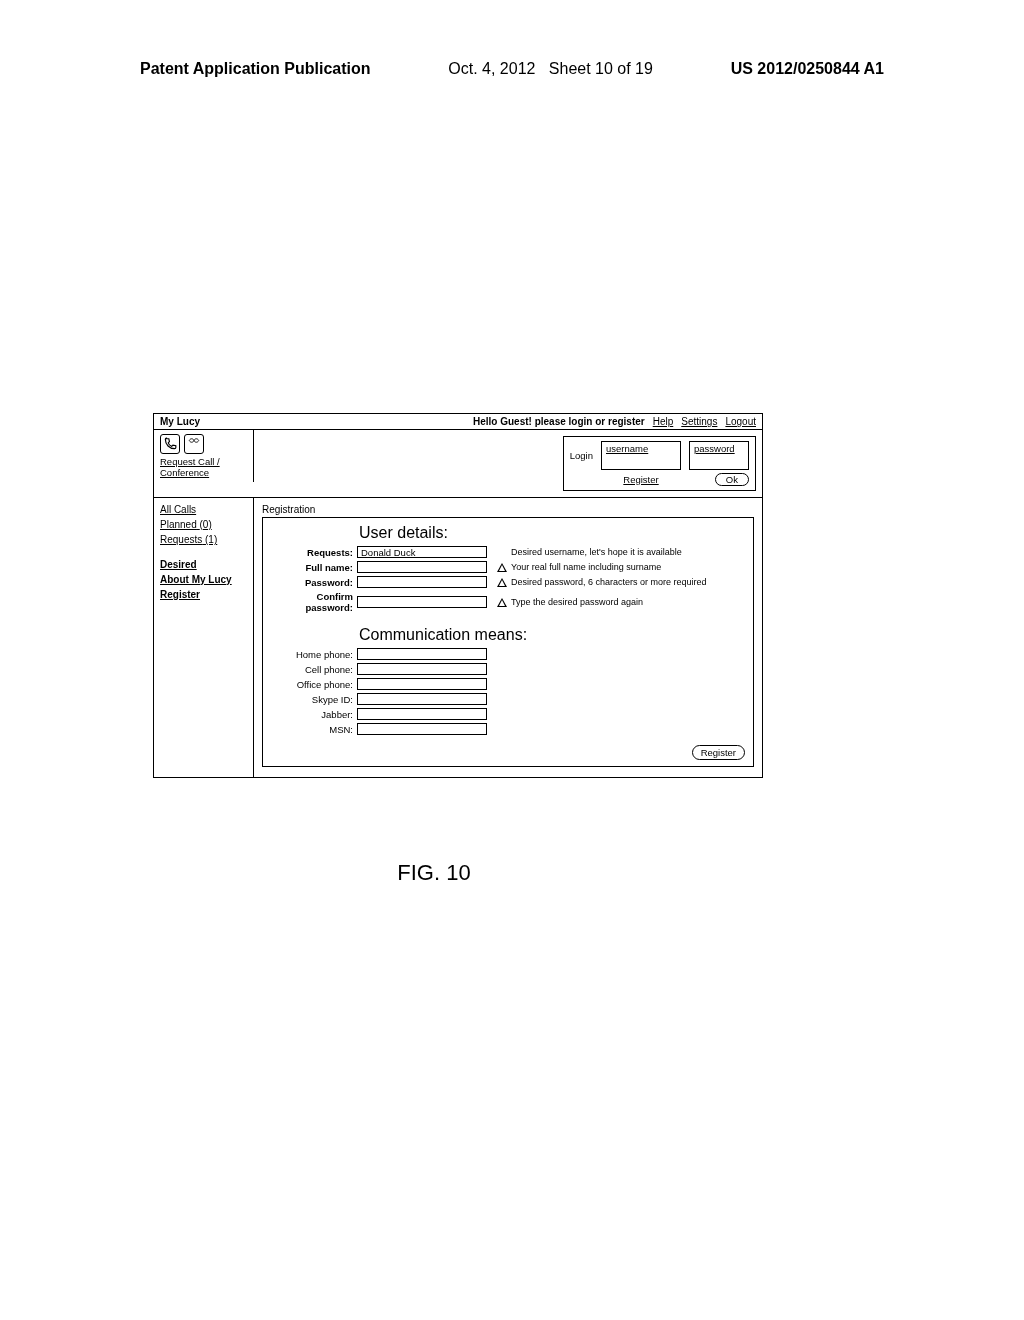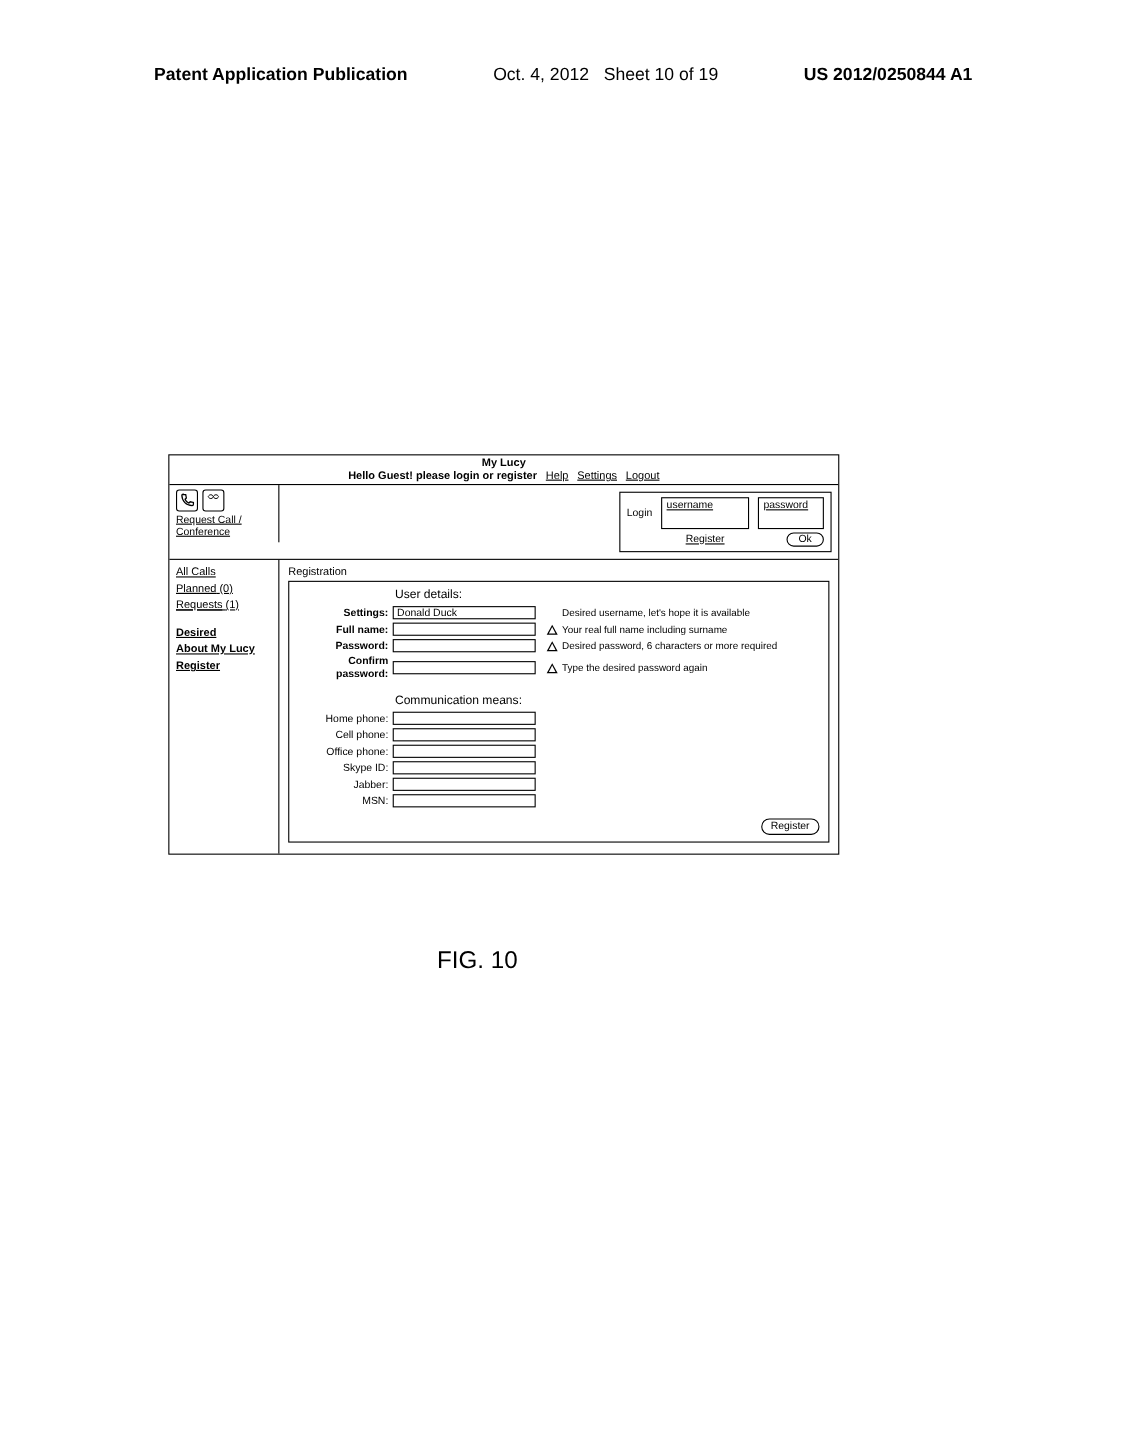--- a/index.html
+++ b/index.html
@@ -30,25 +30,23 @@
     top: 413px;
     left: 153px;
     width: 610px;
     border: 1.5px solid #000;
     background: #fff;
     font-size: 10px;
   }
   .titlebar {
     display: flex;
     justify-content: space-between;
-    align-items: center;
     padding: 2px 6px;
     border-bottom: 1.5px solid #000;
     font-size: 10px;
-    flex-direction: column;
   }
   .titlebar .left { font-weight: bold; }
   .titlebar .right { display: flex; gap: 8px; align-items: center; }
   .titlebar .greeting { font-weight: bold; }
   .titlebar .hlink { text-decoration: underline; cursor: pointer; }
 
   .top-row {
     display: flex;
     align-items: flex-start;
     border-bottom: 1.5px solid #000;
@@ -120,21 +118,21 @@
     padding: 6px 8px 10px 8px;
     position: relative;
   }
   .panel-title { font-size: 10px; margin-bottom: 2px; }
   .panel {
     border: 1.5px solid #000;
     padding: 6px 8px 28px 8px;
     position: relative;
   }
   .section-head {
-    font-size: 11px;
+    font-size: 16px;
     margin-bottom: 4px;
     margin-left: 88px;
   }
   .form-row {
     display: flex;
     align-items: center;
     margin-bottom: 3px;
     gap: 4px;
   }
   .form-row .flabel {
@@ -265,21 +263,21 @@
       <span class="slink bold">Register</span>
     </div>
 
     <div class="main">
       <div class="panel-title">Registration</div>
       <div class="panel">
 
         <div class="section-head">User details:</div>
 
         <div class="form-row">
-          <div class="flabel bold">Settings:</div>
+          <div class="flabel bold">Requests:</div>
           <div class="finput">Donald Duck</div>
           <div class="hint">
             <span style="width:10px"></span>
             <span>Desired username, let's hope it is available</span>
           </div>
         </div>
 
         <div class="form-row">
           <div class="flabel bold">Full name:</div>
           <div class="finput"></div>

